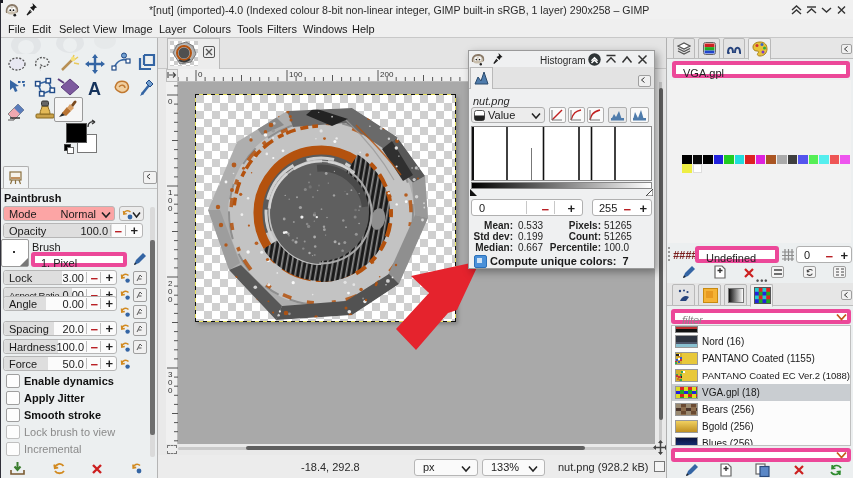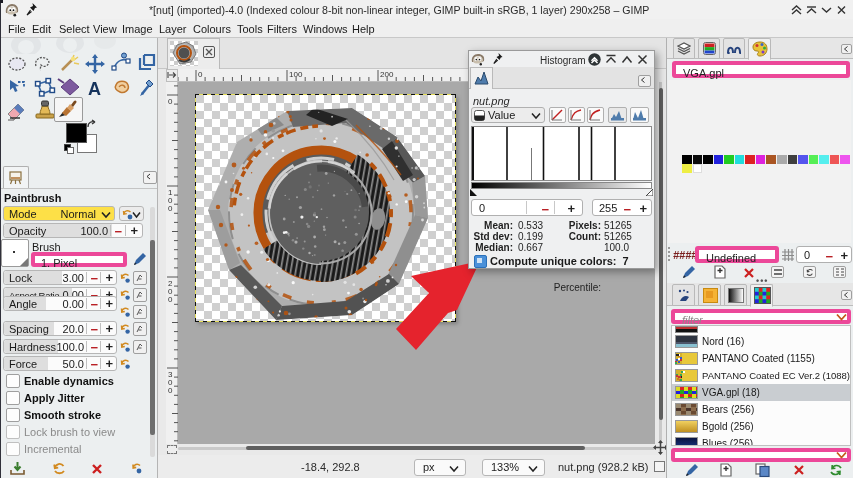--- a/index.html
+++ b/index.html
@@ -182,21 +182,21 @@
   <path d="M4 10 L2.5 14 M11 10 L12.5 14 M7.5 10 L7.5 14" stroke="#8a7040" stroke-width="1.2"></path>
   <path d="M3 8 h9" stroke="#b07030" stroke-width="1.5"></path>
 </svg>
 <div class="abs" style="left:143px;top:171px;width:12px;height:11px;background:#f2f2f2;border:1px solid #9f9f9f;border-radius:2px;"></div>
 <svg class="abs" style="left:145px;top:173px" width="8" height="7" viewBox="0 0 8 7">
     <path d="M5 1 L2 3.5 L5 6" stroke="#333" stroke-width="1" fill="none"></path>
   </svg>
 <div class="abs" style="left:0;top:188px;width:157px;height:1px;background:#c4c4c4;"></div>
 <div class="abs" style="left:4px;top:192px;font-size:11px;font-weight:bold;color:#111;text-align:center;">Paintbrush</div>
 
-<div class="optrow" style="top:206px;width:112px;background:#fde047;padding-left:16px;">
+<div class="optrow" style="top:206px;width:112px;background:#fca5a5;padding-left:16px;">
   <span class="lbl">Mode</span>
   <span class="val" style="right:18px">Normal</span>
   <svg class="abs" style="right:3px;top:4px" width="10" height="8" viewBox="0 0 10 8">
       <path d="M1 1.5 L5 6 L9 1.5" stroke="#222" stroke-width="1.6" fill="none"></path>
     </svg>
 </div>
 <div class="optrow" style="left:119px;top:206px;width:25px;background:#ececec;">
   <svg class="abs" style="left:2px;top:2px" width="11" height="11" viewBox="0 0 11 11">
       <path d="M8.5 3 C6 0.5 2 2 1.8 5.2 M1.5 2 L1.8 5.2 L4.8 4.6" stroke="#d28a20" stroke-width="1.4" fill="none"></path>
       <circle cx="8" cy="8" r="2.4" fill="#3465a4"></circle>
@@ -737,21 +737,21 @@
 <div class="abs" style="left:659px;top:88px;width:4px;height:332px;background:#5f5f5f;border-radius:2px;"></div>
 
 <div class="abs" style="left:167px;top:445px;width:10px;height:9px;border:1.5px dashed #777;box-sizing:border-box;background:#eee;"></div>
 <svg class="abs" style="left:653px;top:440px" width="15" height="15" viewBox="0 0 15 15">
   <path d="M7.5 1 L7.5 14 M1 7.5 L14 7.5" stroke="#444" stroke-width="1.5"></path>
   <path d="M7.5 0 l-2.5 3 h5 Z M7.5 15 l-2.5 -3 h5 Z M0 7.5 l3 -2.5 v5 Z M15 7.5 l-3 -2.5 v5 Z" fill="#444"></path>
 </svg>
 <div class="abs" id="statusbar"></div>
 <div class="abs" style="left:654px;top:461px;width:11px;height:11px;border:1px solid #777;background:#f4f4f4;box-sizing:border-box;"></div>
 <div class="abs" style="left:301px;top:461px;font-size:11px;color:#2a2a2a;">-18.4, 292.8</div>
-<div class="sbtn" style="left:414px;top:459px;width:52px;">
+<div class="sbtn" style="left:414px;top:459px;width:64px;">
     <span style="position:absolute;left:8px;top:1px;">px</span>
   <svg class="abs" style="right:6px;top:5px" width="10" height="8" viewBox="0 0 10 8">
       <path d="M1 1.5 L5 6 L9 1.5" stroke="#222" stroke-width="1.5" fill="none"></path>
     </svg>
   </div>
 <div class="sbtn" style="left:482px;top:459px;width:63px;">
     <span style="position:absolute;left:8px;top:1px;">133%</span>
   <svg class="abs" style="right:6px;top:5px" width="10" height="8" viewBox="0 0 10 8">
       <path d="M1 1.5 L5 6 L9 1.5" stroke="#222" stroke-width="1.5" fill="none"></path>
     </svg>
@@ -870,21 +870,21 @@
   <div style="position:absolute;right:140px;top:0;font-weight:bold;">Mean:</div>
     <div style="position:absolute;left:47px;top:0;">0.533</div>
   <div style="position:absolute;right:140px;top:11px;font-weight:bold;">Std dev:</div>
     <div style="position:absolute;left:47px;top:11px;">0.199</div>
   <div style="position:absolute;right:140px;top:22px;font-weight:bold;">Median:</div>
     <div style="position:absolute;left:47px;top:22px;">0.667</div>
   <div style="position:absolute;right:52px;top:0;font-weight:bold;">Pixels:</div>
     <div style="position:absolute;left:133px;top:0;">51265</div>
   <div style="position:absolute;right:52px;top:11px;font-weight:bold;">Count:</div>
     <div style="position:absolute;left:133px;top:11px;">51265</div>
-  <div style="position:absolute;right:52px;top:22px;font-weight:normal;margin-top:40px;">Percentile:</div>
+  <div style="position:absolute;right:52px;top:22px;font-weight:bold;">Percentile:</div>
     <div style="position:absolute;left:133px;top:22px;">100.0</div>
 </div>
 
 <div class="abs" style="left:474px;top:255px;width:11px;height:11px;background:#4a90d9;border:1px solid #2a70b9;border-radius:2px;"></div>
 <div class="abs" style="left:477px;top:258px;width:5px;height:5px;background:#cfe3f5;"></div>
 <div class="abs" style="left:490px;top:255px;font-size:11px;font-weight:bold;color:#1a1a1a;">Compute unique colors:&nbsp; 7</div>
 
 <div class="abs" id="rightdiv"></div>
 <div class="abs" id="rightpanel"></div>
 

